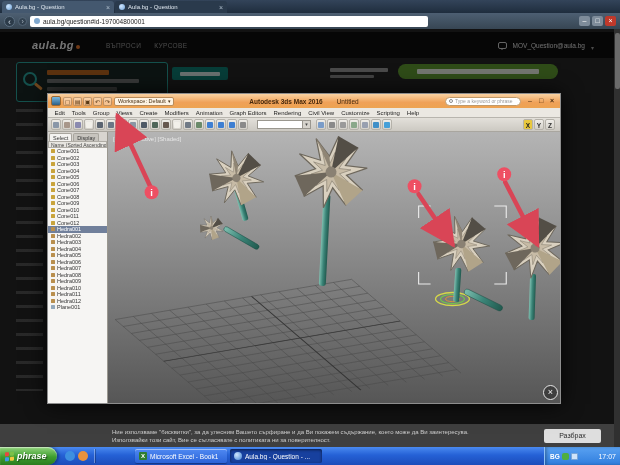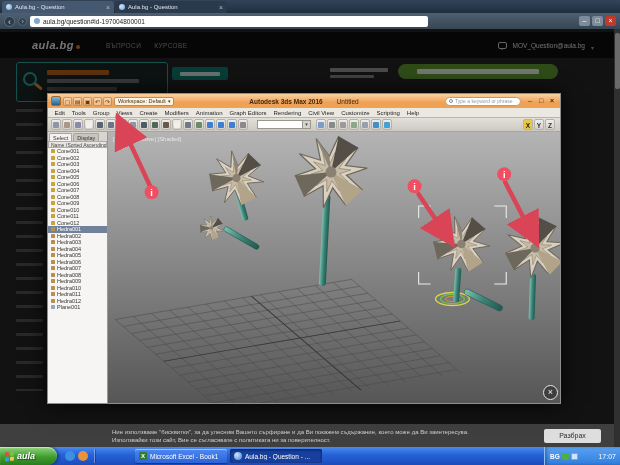--- a/index.html
+++ b/index.html
@@ -587,21 +587,21 @@
   </div>
 
   <div class="taskbar">
     <div class="startBtn">
       <span class="flag">
           <i class="f1"></i>
           <i class="f2"></i>
           <i class="f3"></i>
           <i class="f4"></i>
         </span>
-      <span class="startLabel">aula</span>
+      <span class="startLabel">phrase</span>
     </div>
     <div class="quick">
       <span class="qIcon" style="background: rgb(61, 143, 224);"></span>
         <span class="qIcon" style="background: rgb(232, 146, 61);"></span>
     </div>
     <span class="tbDivider"></span>
     <div class="taskButtons">
 
         <div class="taskBtn">
           <span class="tIcon ic-excel"></span>

